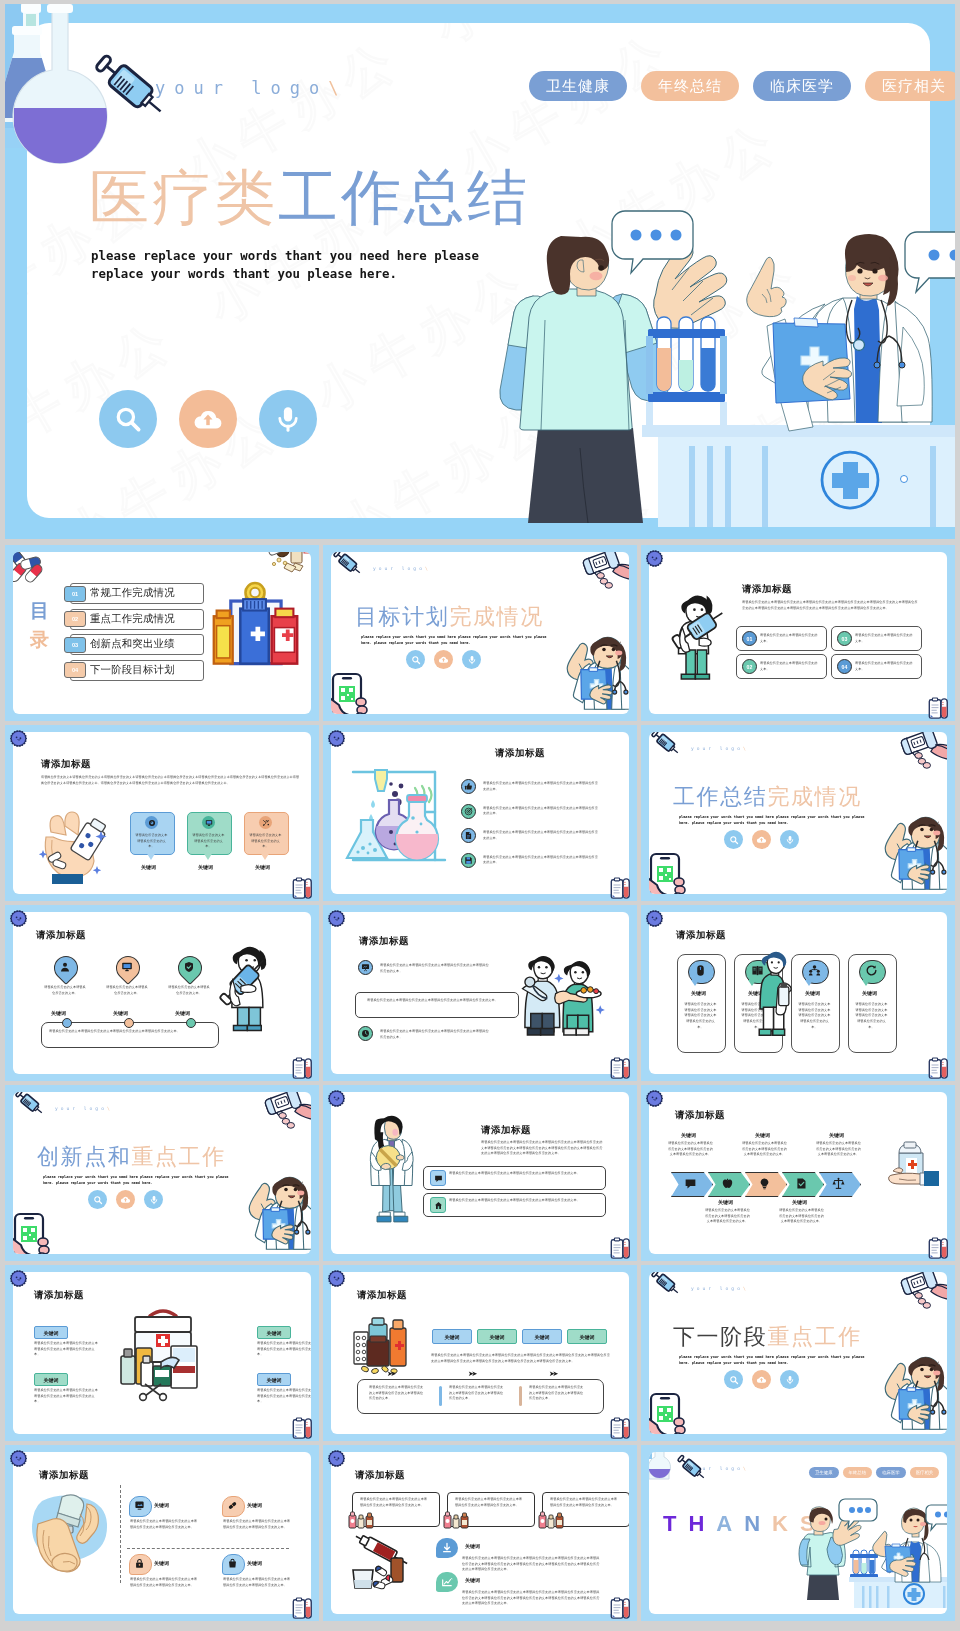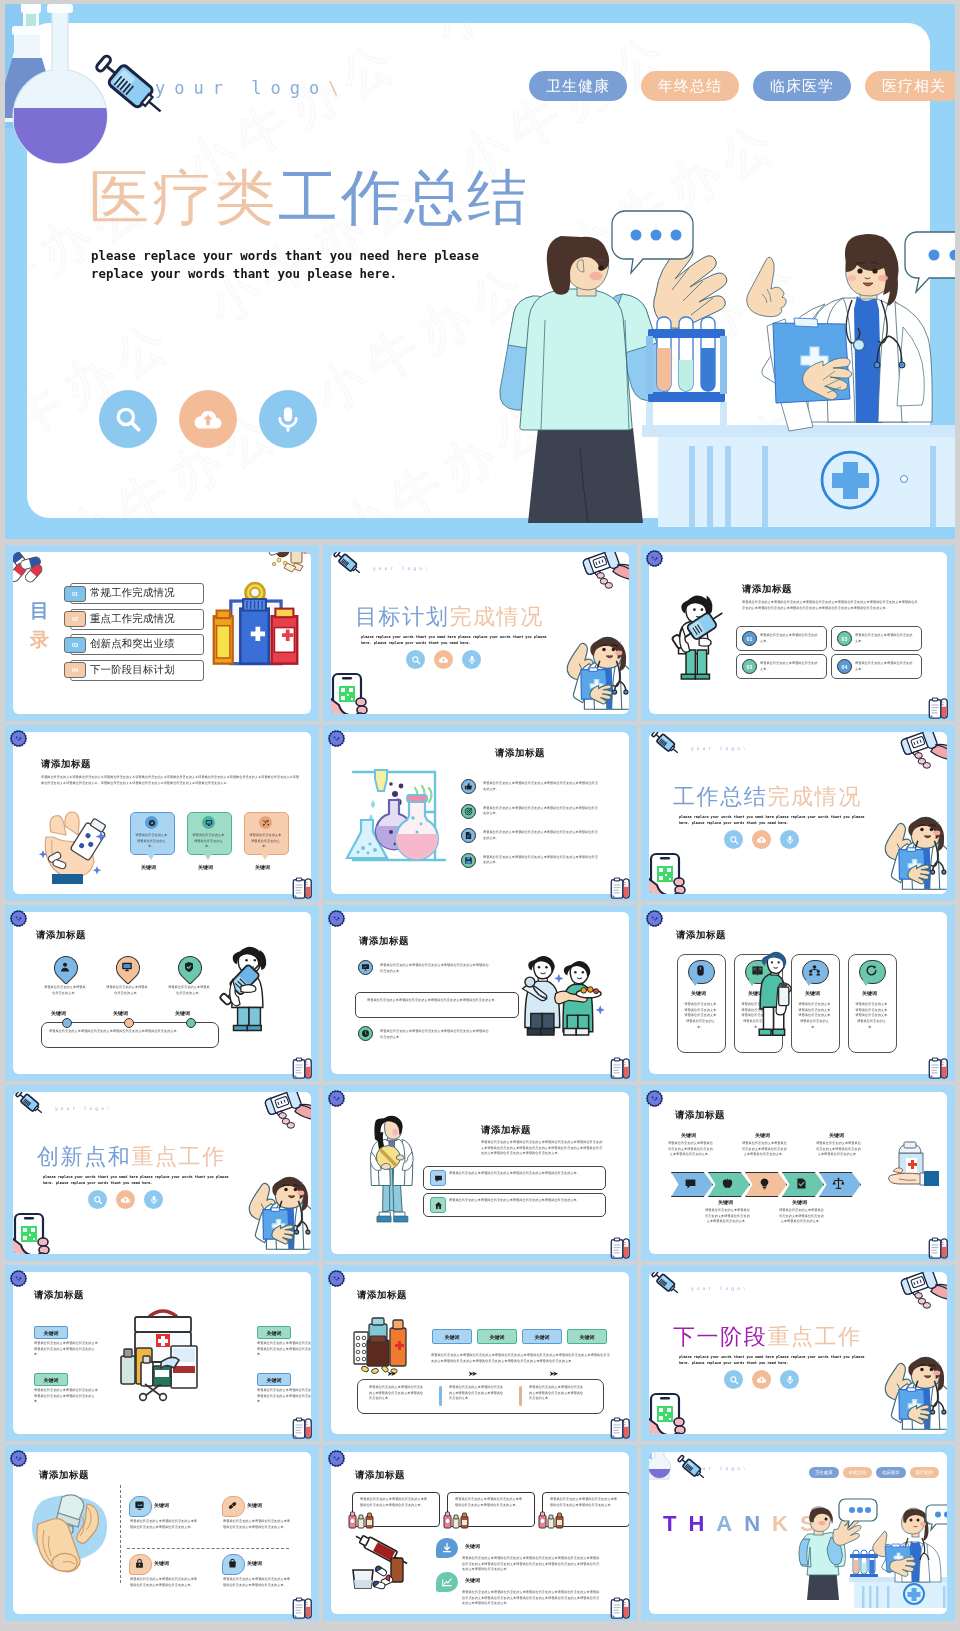--- a/index.html
+++ b/index.html
@@ -1897,21 +1897,21 @@
             <g stroke="#e4615f" stroke-width="0.8">
               <line x1="16" y1="6" x2="18" y2="6"></line>
               <line x1="16" y1="8.5" x2="18" y2="8.5"></line>
             </g>
           </svg>
         </div>
       </div>
       <div class="thumb" style="left: 641px; top: 1265px;">
         <div class="tw">
           <div style="position:absolute;left:42px;top:14px;font-size:4.6px;color:#8badd9;letter-spacing:3px;font-family:'DejaVu Sans Mono',monospace;">your logo<span style="color:#f0c09c">\</span></div>
-          <div style="position:absolute;left:24px;top:50px;font-size:22px;font-weight:400;letter-spacing:1.6px;white-space:nowrap;"><span style="color:#a21caf">下一阶段</span><span style="color:#efc5a7">重点工作</span></div>
+          <div style="position:absolute;left:24px;top:50px;font-size:22px;font-weight:400;letter-spacing:1.6px;white-space:nowrap;"><span style="color:#404040">下一阶段</span><span style="color:#efc5a7">重点工作</span></div>
           <div style="position:absolute;left:30px;top:83px;width:188px;font-size:3.5px;line-height:1.7;font-weight:bold;color:#111;font-family:'DejaVu Sans Mono',monospace;">please replace your words thant you need here please replace your words thant you please  here. please replace your words thant you need here.</div>
           <div style="position:absolute;left:75px;top:98px;display:flex;gap:9px;">
             <div style="width:19px;height:19px;border-radius:50%;background:#8dc9ef;display:flex;align-items:center;justify-content:center;">
               <svg width="10" height="10" viewBox="0 0 24 24">
                 <circle cx="10.3" cy="10.3" r="6.1" fill="none" stroke="#fff" stroke-width="2.6"></circle>
                 <line x1="14.9" y1="14.9" x2="20.5" y2="20.5" stroke="#fff" stroke-width="3" stroke-linecap="round"></line>
               </svg>
             </div>
             <div style="width:19px;height:19px;border-radius:50%;background:#f3bc97;display:flex;align-items:center;justify-content:center;">
               <svg width="11" height="11" viewBox="0 0 24 24">

